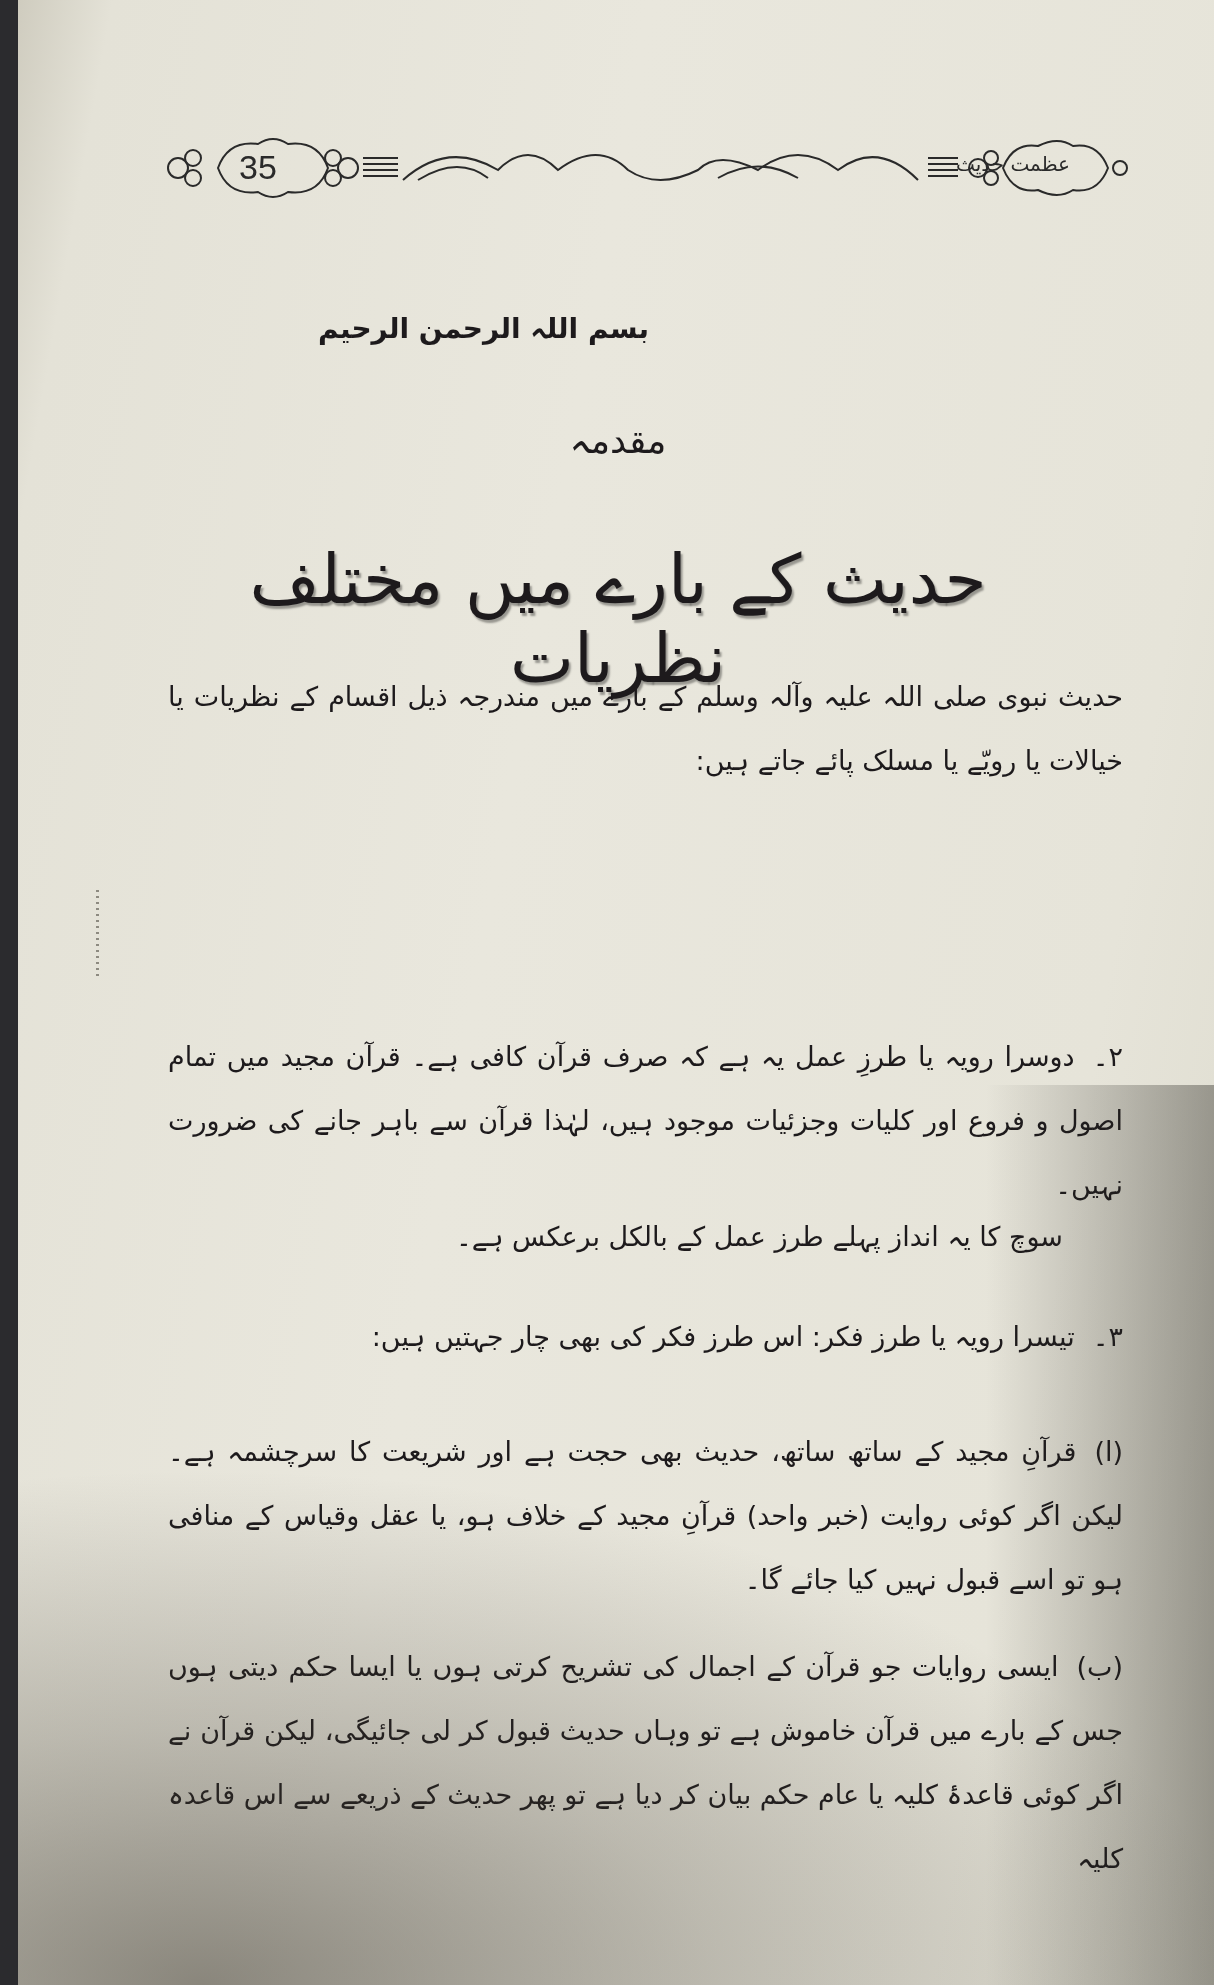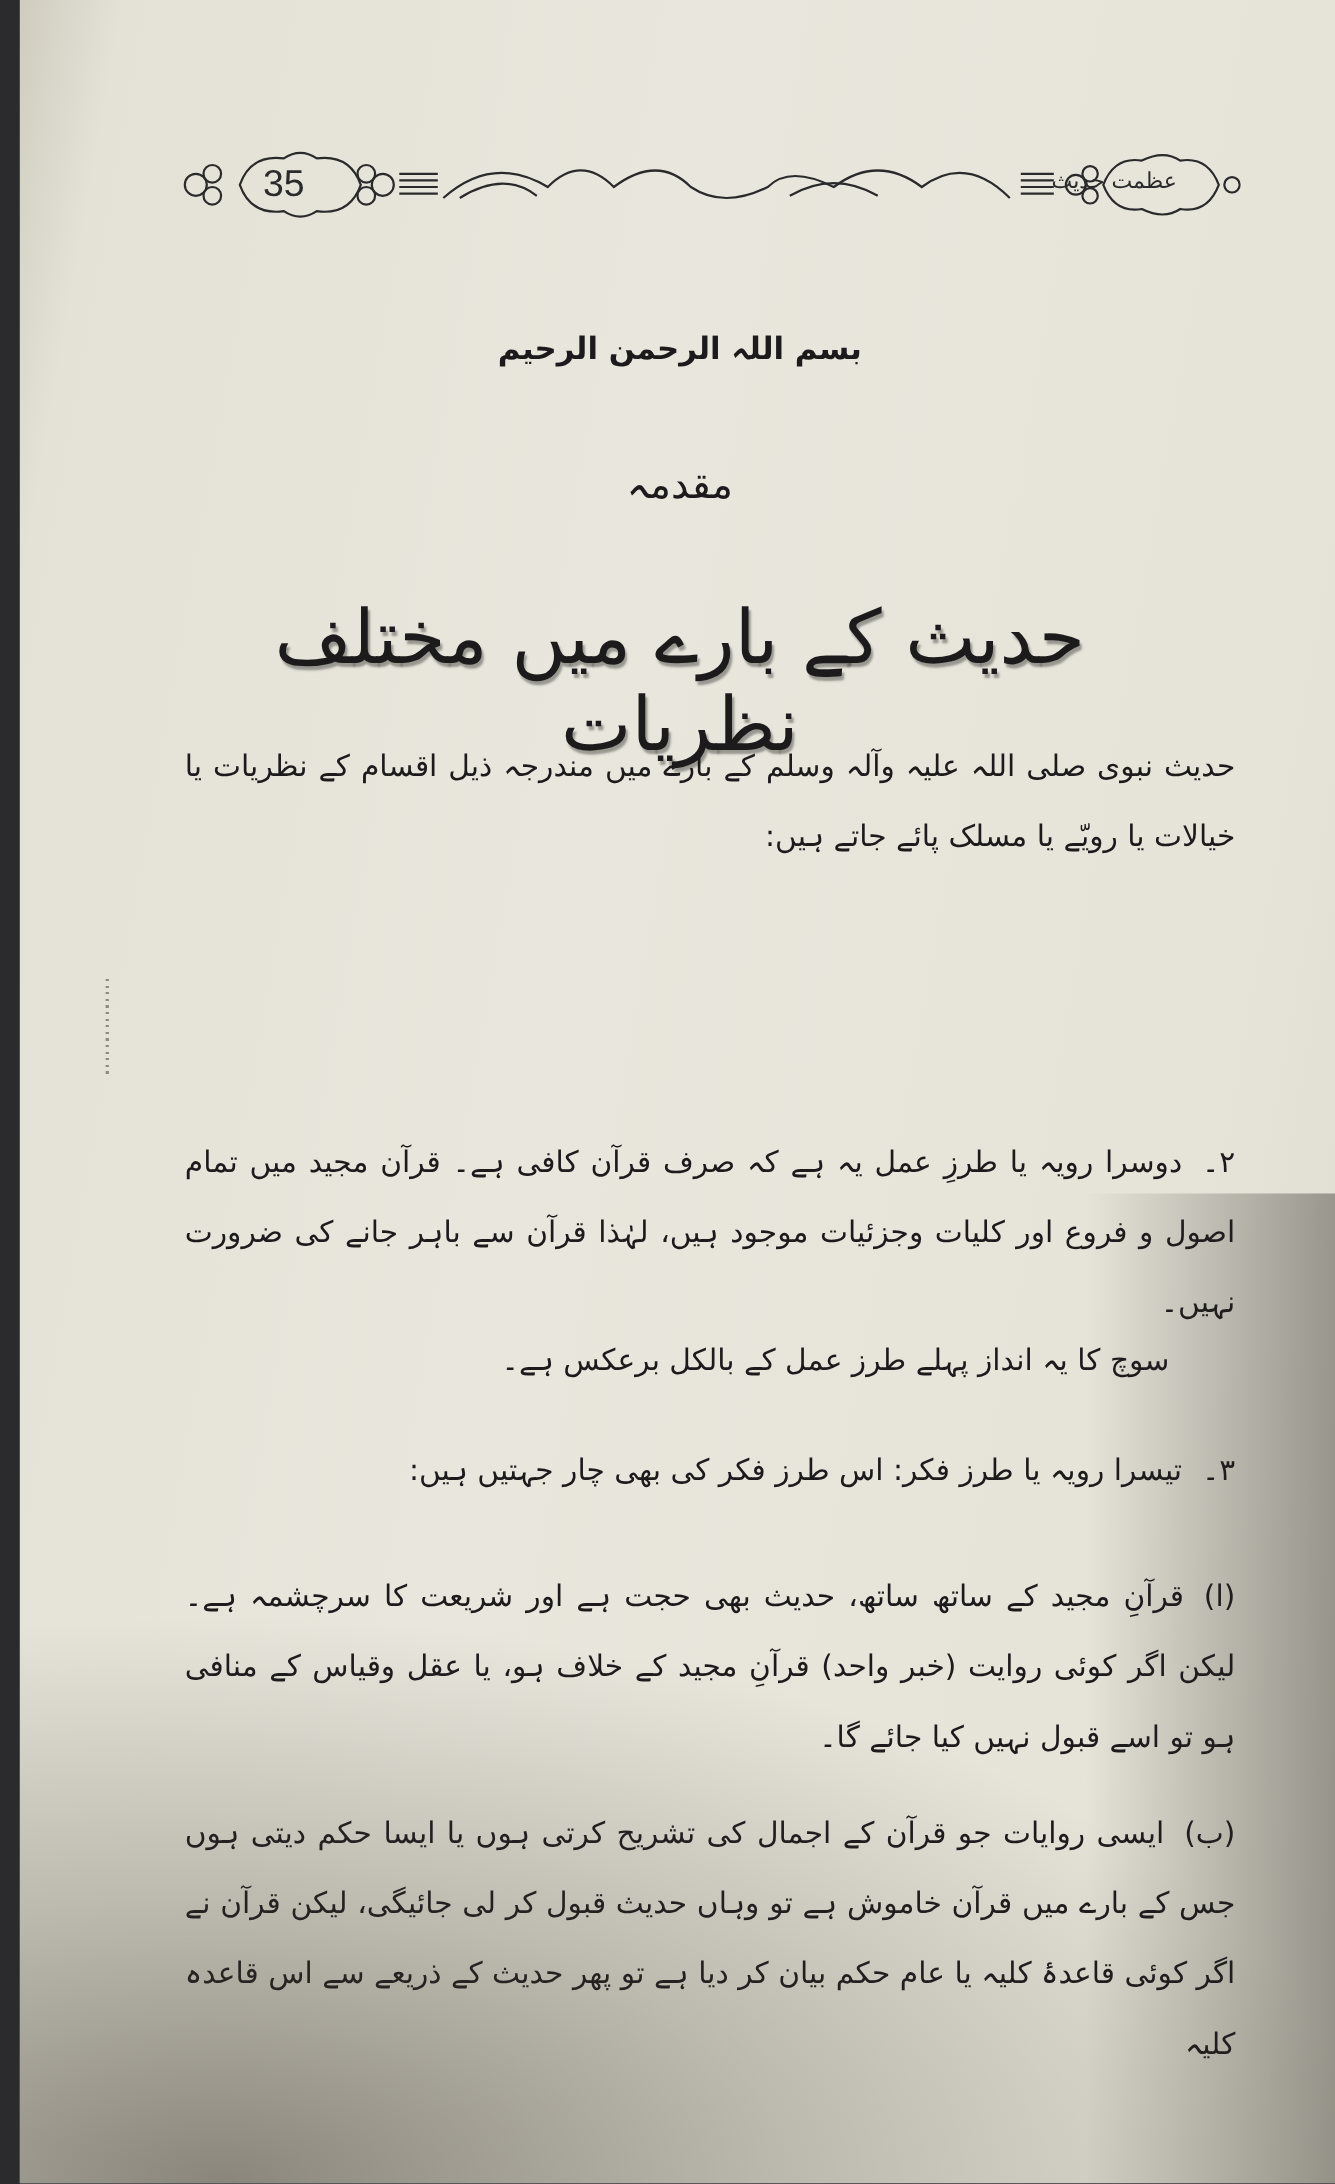--- a/index.html
+++ b/index.html
@@ -36,21 +36,21 @@
     .running-title {
       position: absolute; left: 780px; top: 22px; width: 150px; text-align: center;
       direction: rtl; font-size: 20px; color: #2a2a2a;
       font-family: "DejaVu Sans", sans-serif;
     }
     .text {
       direction: rtl; color: #1d1a1c;
       font-family: "DejaVu Sans", sans-serif;
       position: absolute;
     }
-    .bismillah { left: 300px; top: 300px; width: 600px; text-align: center; font-size: 28px; font-weight: bold; }
+    .bismillah { left: 300px; top: 312px; width: 600px; text-align: left; font-size: 28px; font-weight: bold; }
     .muqaddima { left: 300px; top: 420px; width: 600px; text-align: center; font-size: 36px; }
     .main-title { left: 200px; top: 540px; width: 800px; text-align: center; font-size: 68px; text-shadow: 2px 3px 2px rgba(0,0,0,0.35); }
     .para { font-size: 27px; line-height: 64px; left: 150px; width: 955px; text-align: justify; text-align-last: right; }
     .p-intro { top: 665px; }
     .p1 { top: 810px; }
     .p2 { top: 1025px; }
     .p2b { top: 1205px; padding-right: 60px; width: 895px; }
     .p3 { top: 1305px; }
     .pa { top: 1420px; }
     .pb { top: 1635px; }

